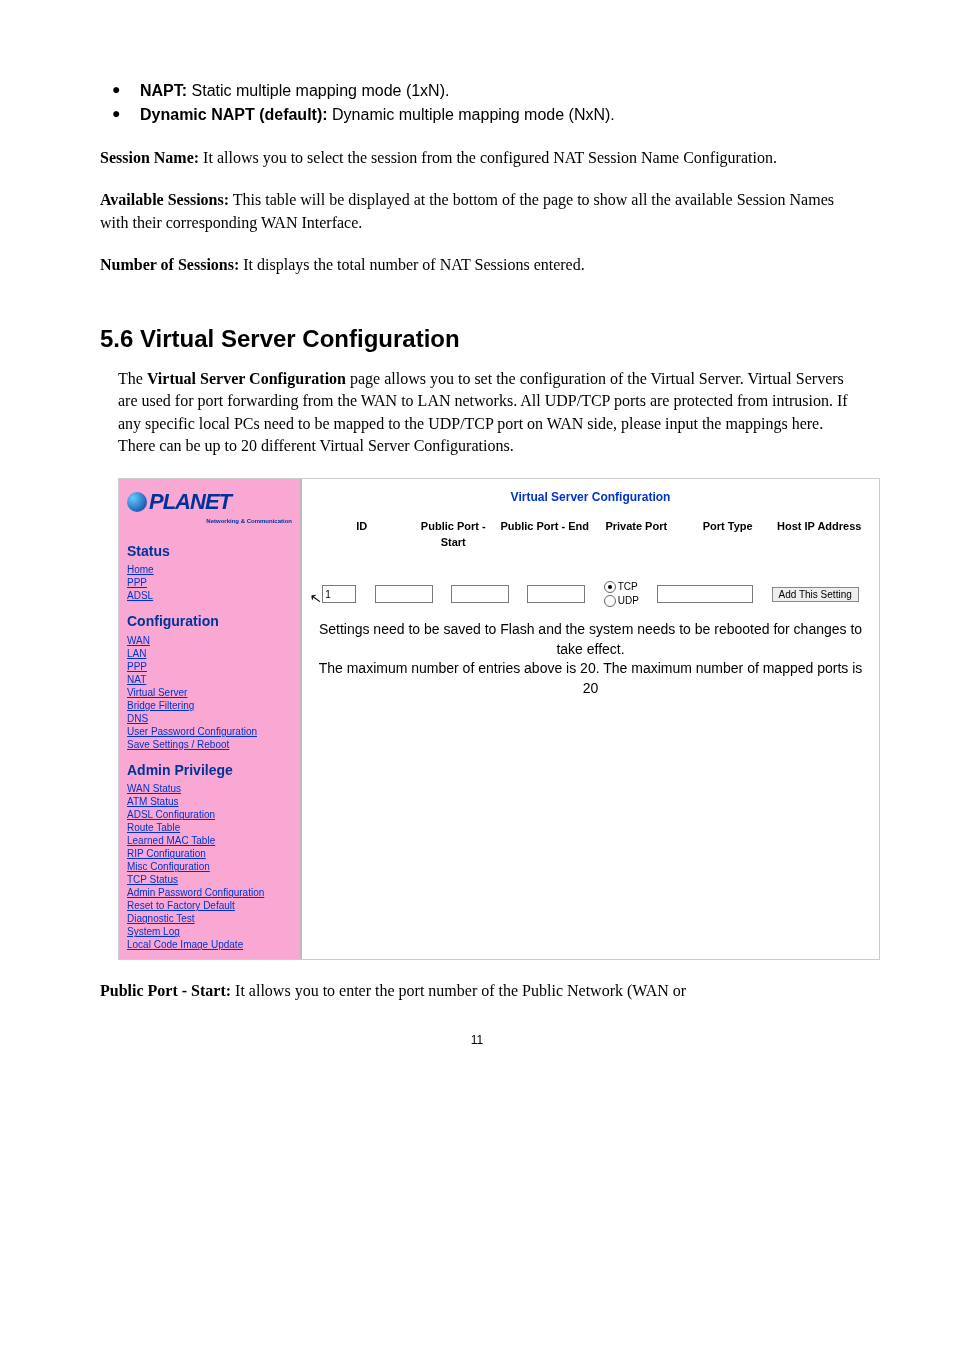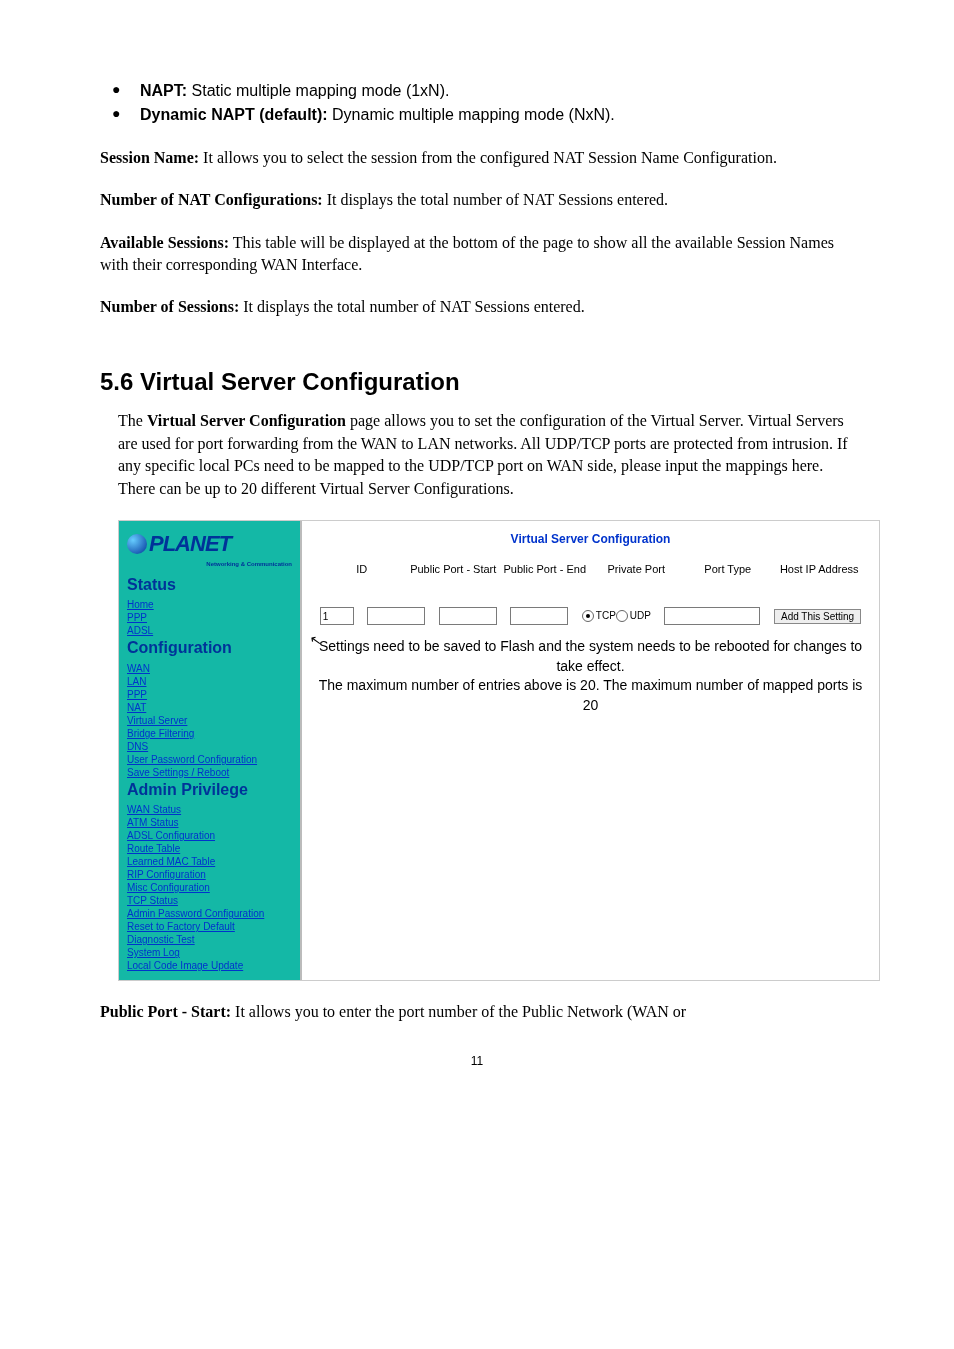--- a/index.html
+++ b/index.html
@@ -54,21 +54,21 @@
       border: 1px solid #ccc;
       background: #fff;
       display: flex;
       font-family: "Trebuchet MS", Verdana, sans-serif;
       font-size: 10px;
     }
     .sidebar {
       width: 165px;
       border-right: 2px solid #bbb;
       padding: 8px 8px;
-      background: #14b8a6;
+      background: #f9a8d4;
     }
     .logo-box {
       padding-bottom: 6px;
     }
     .logo-main {
       font-family: Arial, sans-serif;
       font-size: 22px;
       font-weight: 900;
       font-style: italic;
       color: #003399;
@@ -84,22 +84,23 @@
     }
     .logo-sub {
       font-size: 6px;
       color: #003399;
       font-weight: bold;
       text-align: right;
     }
     .nav-group-title {
       color: #003399;
       font-weight: bold;
+      margin-top: 10px;
       margin-bottom: 2px;
-      font-size: 16px;
+      font-size: 14px;
     }
     .nav-link {
       color: #0033cc;
       text-decoration: underline;
       display: block;
       font-size: 10px;
       line-height: 1.3;
     }
     .main-panel {
       flex: 1;
@@ -111,21 +112,21 @@
       color: #0033cc;
       font-weight: bold;
       font-size: 12px;
       margin-bottom: 14px;
     }
     .vs-table {
       width: 100%;
       display: flex;
       justify-content: space-around;
       text-align: center;
-      font-weight: normal;
+      font-weight: bold;
       font-size: 11px;
       color: #000;
       margin-bottom: 30px;
     }
     .vs-col { flex: 1; }
     .vs-row {
       display: flex;
       align-items: center;
       gap: 6px;
       margin-bottom: 12px;
@@ -135,21 +136,21 @@
       background: #fff;
       height: 16px;
       font-size: 10px;
       padding: 0 2px;
     }
     .w-id { width: 28px; }
     .w-port { width: 52px; }
     .w-host { width: 90px; }
     .radio-stack {
       display: flex;
-      flex-direction: row;
+      flex-direction: column;
       font-size: 10px;
       font-weight: normal;
     }
     .radio-line { display:flex; align-items:center; gap:2px; }
     .radio-dot {
       width:10px;height:10px;border:1px solid #666;border-radius:50%;
       display:inline-flex;align-items:center;justify-content:center;
       background:#fff;
     }
     .radio-dot.sel::after{content:"";width:4px;height:4px;background:#000;border-radius:50%;}
@@ -190,21 +191,20 @@
     </li>
     <li>
       <span class="bold">Dynamic NAPT (default):</span><span> Dynamic multiple mapping mode (NxN).</span>
     </li>
   </ul>
 
   <p class="para"><span class="bold">Session Name:</span><span> It allows you to select the session from the configured NAT Session Name Configuration.</span></p>
 
 
 
-  <p class="para"><span class="bold">Number of NAT Configurations:</span><span> It displays the total number of NAT Sessions entered.</span></p>
 
   <p class="para"><span class="bold">Available Sessions:</span><span> This table will be displayed at the bottom of the page to show all the available Session Names with their corresponding WAN Interface.</span></p>
 
   <p class="para"><span class="bold">Number of Sessions:</span><span> It displays the total number of NAT Sessions entered.</span></p>
 
   <h1 class="section">5.6 Virtual Server Configuration</h1>
 
   <p class="para indent"><span>The </span><span class="bold">Virtual Server Configuration</span><span> page allows you to set the configuration of the Virtual Server. Virtual Servers are used for port forwarding from the WAN to LAN networks. All UDP/TCP ports are protected from intrusion. If any specific local PCs need to be mapped to the UDP/TCP port on WAN side, please input the mappings here. There can be up to 20 different Virtual Server Configurations.</span></p>
 
   <div class="screenshot-wrap">

